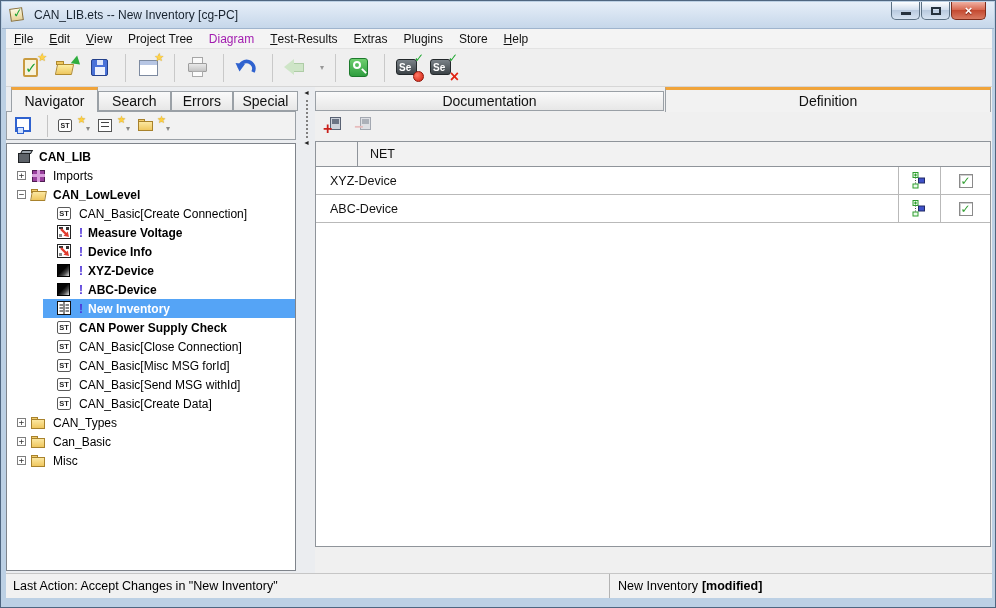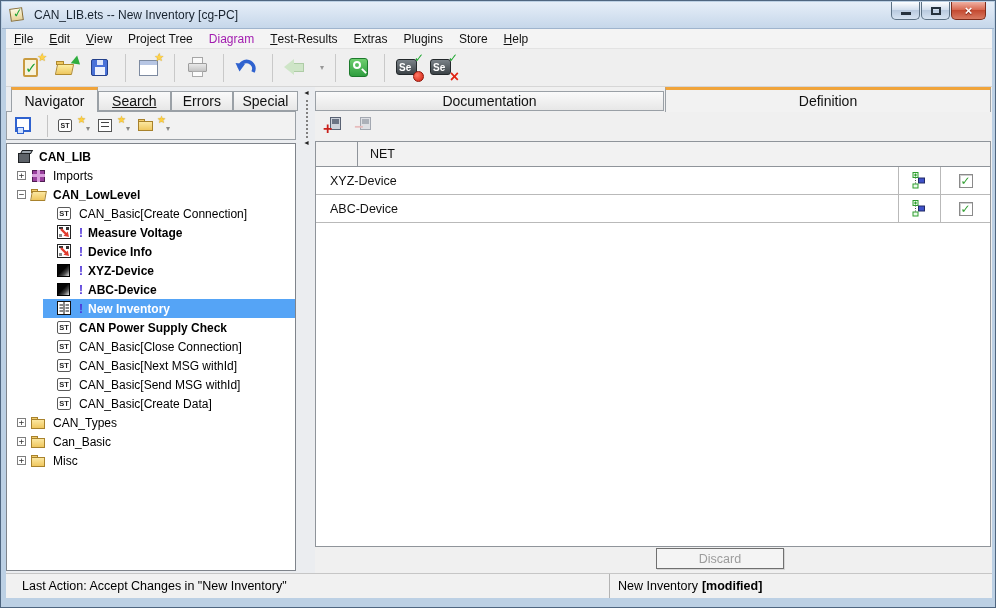--- a/index.html
+++ b/index.html
@@ -161,21 +161,21 @@
   .assign-btn{width:16px;height:17px;display:flex;align-items:center;justify-content:center;}
   .cb{width:14px;height:14px;background:#fff;border:1px solid #8a8a8a;box-shadow:inset 1px 1px 0 #d0d0d0;
       display:flex;align-items:center;justify-content:center;font-size:12px;font-weight:bold;color:#2f9e2f;}
 
   .abtn{position:absolute;top:461px;height:21px;width:128px;background:#f4f4f4;border:1px solid #707070;
         box-shadow:1px 1px 0 #d6d6d6;color:#9c9c9c;display:flex;align-items:center;justify-content:center;font-size:12.5px;}
 
   
   .statusbar{position:absolute;left:5px;top:572px;width:986px;height:25px;background:#f1f1f1;
              border-top:1px solid #c6c6c6;display:flex;align-items:center;font-size:12.5px;color:#000;}
-  .st-left{padding-left:16px;width:603px;flex:none;overflow:hidden;white-space:nowrap;}
+  .st-left{padding-left:7px;width:603px;flex:none;overflow:hidden;white-space:nowrap;}
   .st-div{width:1px;height:100%;background:#b3b3b3;flex:none;}
   .st-right{padding-left:8px;white-space:nowrap;}
   .st-right b{margin-left:4px;font-weight:bold;}
 </style>
 </head>
 <body>
 
 <div class="win">
 
   <div class="titlebar">
@@ -264,21 +264,21 @@
         <b class="seck">✓</b>
         <b class="sex">×</b>
       </span>
     </div>
 
   <div class="main">
 
     <div class="lpanel">
       <div class="ltabs">
           <span class="tab active" style="width: 88px;">Navigator</span>
-          <span class="tab" style="width: 74px; text-decoration: underline;">Search</span>
+          <span class="tab" style="width: 74px;">Search</span>
           <span class="tab" style="width: 63px;">Errors</span>
           <span class="tab" style="width: 66px;">Special</span>
         </div>
       <div class="ltoolbar">
           <span class="lt-btn">
             <i class="vt-out"></i>
             <i class="vt-in"></i>
           </span>
           <span class="lt-sep"></span>
           <span class="lt-btn dd">
@@ -436,21 +436,21 @@
               <span class="tlabel">CAN_Basic[Close Connection]</span>
             </div>
           </div>
           <div class="trow-l">
             <span style="width: 36px; flex: 0 0 auto;"></span>
             <div class="rowbody">
               <span class="expslot"></span>
               <span class="ti">
                 <i class="ti-st">ST</i>
               </span>
-              <span class="tlabel">CAN_Basic[Next MSG withId]</span>
+              <span class="tlabel">CAN_Basic[Misc MSG forId]</span>
             </div>
           </div>
           <div class="trow-l">
             <span style="width: 36px; flex: 0 0 auto;"></span>
             <div class="rowbody">
               <span class="expslot"></span>
               <span class="ti">
                 <i class="ti-st">ST</i>
               </span>
               <span class="tlabel">CAN_Basic[Send MSG withId]</span>
@@ -562,21 +562,20 @@
                     <rect x="1" y="12" width="5" height="4" fill="#eafbea" stroke="#2f9e2f"></rect>
                   </svg>
                 </span>
               </div>
               <div class="td td-net">
                 <span class="cb">✓</span>
               </div>
             </div>
           </div>
       </div>
-        <div class="abtn" style="left: 341px;">Discard</div>
       </div>
 
   </div>
 
   <div class="statusbar">
     <span class="st-left">Last Action: Accept Changes in "New Inventory"</span>
     <span class="st-div"></span>
     <span class="st-right">
       <span>New Inventory</span><b>[modified]</b>
     </span>

